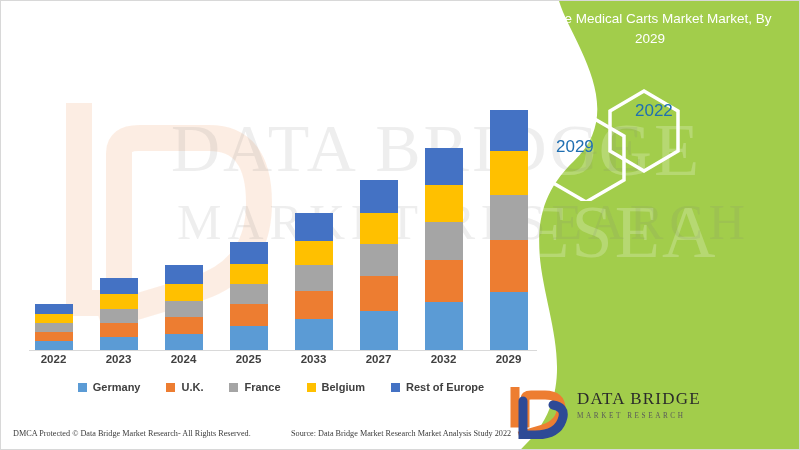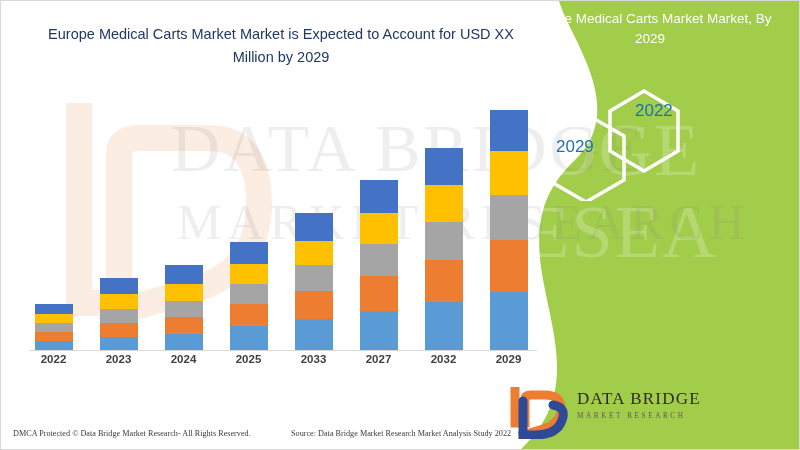--- a/index.html
+++ b/index.html
@@ -66,21 +66,20 @@
   .foot-l{position:absolute;left:12px;top:4px;color:#3b3b3b;font-size:8.2px;}
   .foot-r{position:absolute;left:272px;top:4px;color:#3b3b3b;font-size:8.2px;padding-left:18px;}
 </style>
 </head>
 <body>
 
 <div class="page">
 
   <div class="left">
 
-    <div class="chart-title">Europe Medical Carts Market Market is Expected to Account for USD XX Million by 2029</div>
 
     <svg class="wm-logo" width="220" height="240" viewBox="0 0 220 240">
       <path d="M20 10 L20 210 L60 210 L60 60 Q60 45 80 45 L150 45 Q200 45 200 110
                Q200 175 140 195 L40 225" fill="none" stroke="#ED7D31" stroke-width="26"></path>
     </svg>
     <div class="watermark wm1">DATA BRIDGE</div>
     <div class="watermark wm2">MARKET RESEARCH</div>
 
     <div class="plot">
       <div class="axis-line"></div>
@@ -164,20 +163,42 @@
         <div class="xlabel">2022</div>
         <div class="xlabel">2023</div>
         <div class="xlabel">2024</div>
         <div class="xlabel">2025</div>
         <div class="xlabel">2033</div>
         <div class="xlabel">2027</div>
         <div class="xlabel">2032</div>
         <div class="xlabel">2029</div>
       </div>
 
+    <div class="legend" id="legend">
+        <div class="lg-item">
+          <span class="lg-swatch" style="background: rgb(91, 155, 213);"></span>
+          <span class="lg-text">Germany</span>
+        </div>
+        <div class="lg-item">
+          <span class="lg-swatch" style="background: rgb(237, 125, 49);"></span>
+          <span class="lg-text">U.K.</span>
+        </div>
+        <div class="lg-item">
+          <span class="lg-swatch" style="background: rgb(165, 165, 165);"></span>
+          <span class="lg-text">France</span>
+        </div>
+        <div class="lg-item">
+          <span class="lg-swatch" style="background: rgb(255, 192, 0);"></span>
+          <span class="lg-text">Belgium</span>
+        </div>
+        <div class="lg-item">
+          <span class="lg-swatch" style="background: rgb(68, 114, 196);"></span>
+          <span class="lg-text">Rest of Europe</span>
+        </div>
+      </div>
 
     <div class="footer">
       <div class="foot-l">DMCA Protected © Data Bridge Market Research- All Rights Reserved.</div>
       <div class="foot-r">Source: Data Bridge Market Research Market Analysis Study 2022</div>
     </div>
   </div>
 
   <div class="green-panel">
     <svg class="green-svg" width="300" height="450" viewBox="0 0 300 450">
       <path d="M60 0 L300 0 L300 450 L20 450 C120 360 -20 250 75 160 C130 108 72 40 60 0 Z" fill="#A2CD4B"></path>

